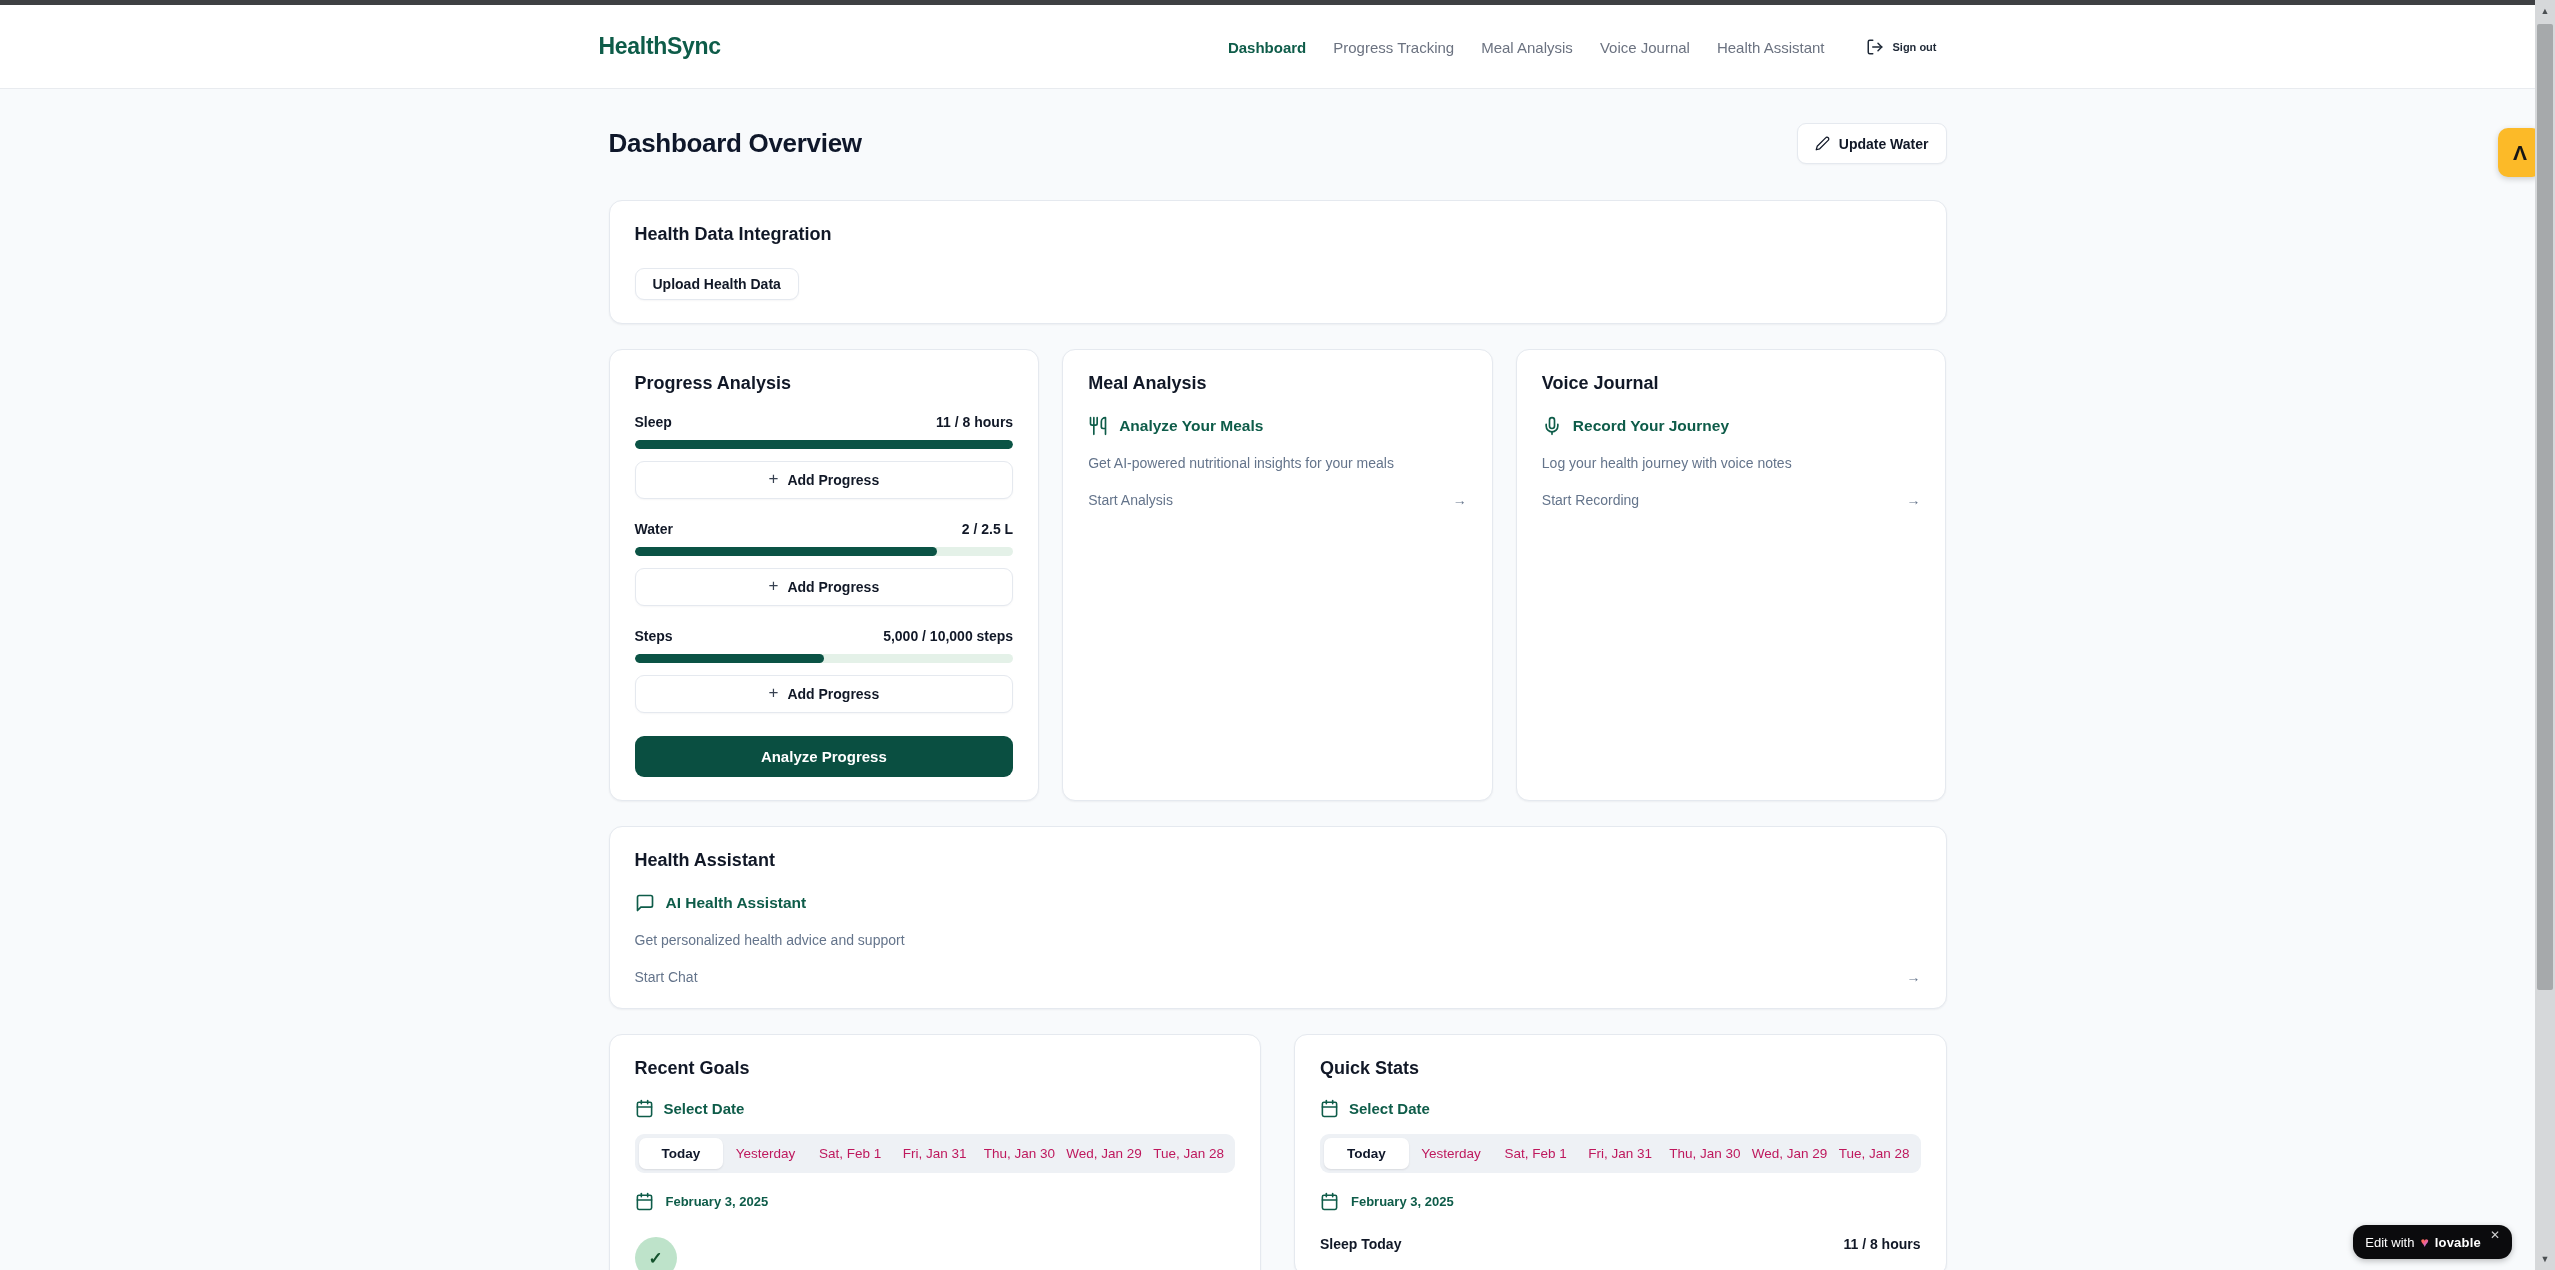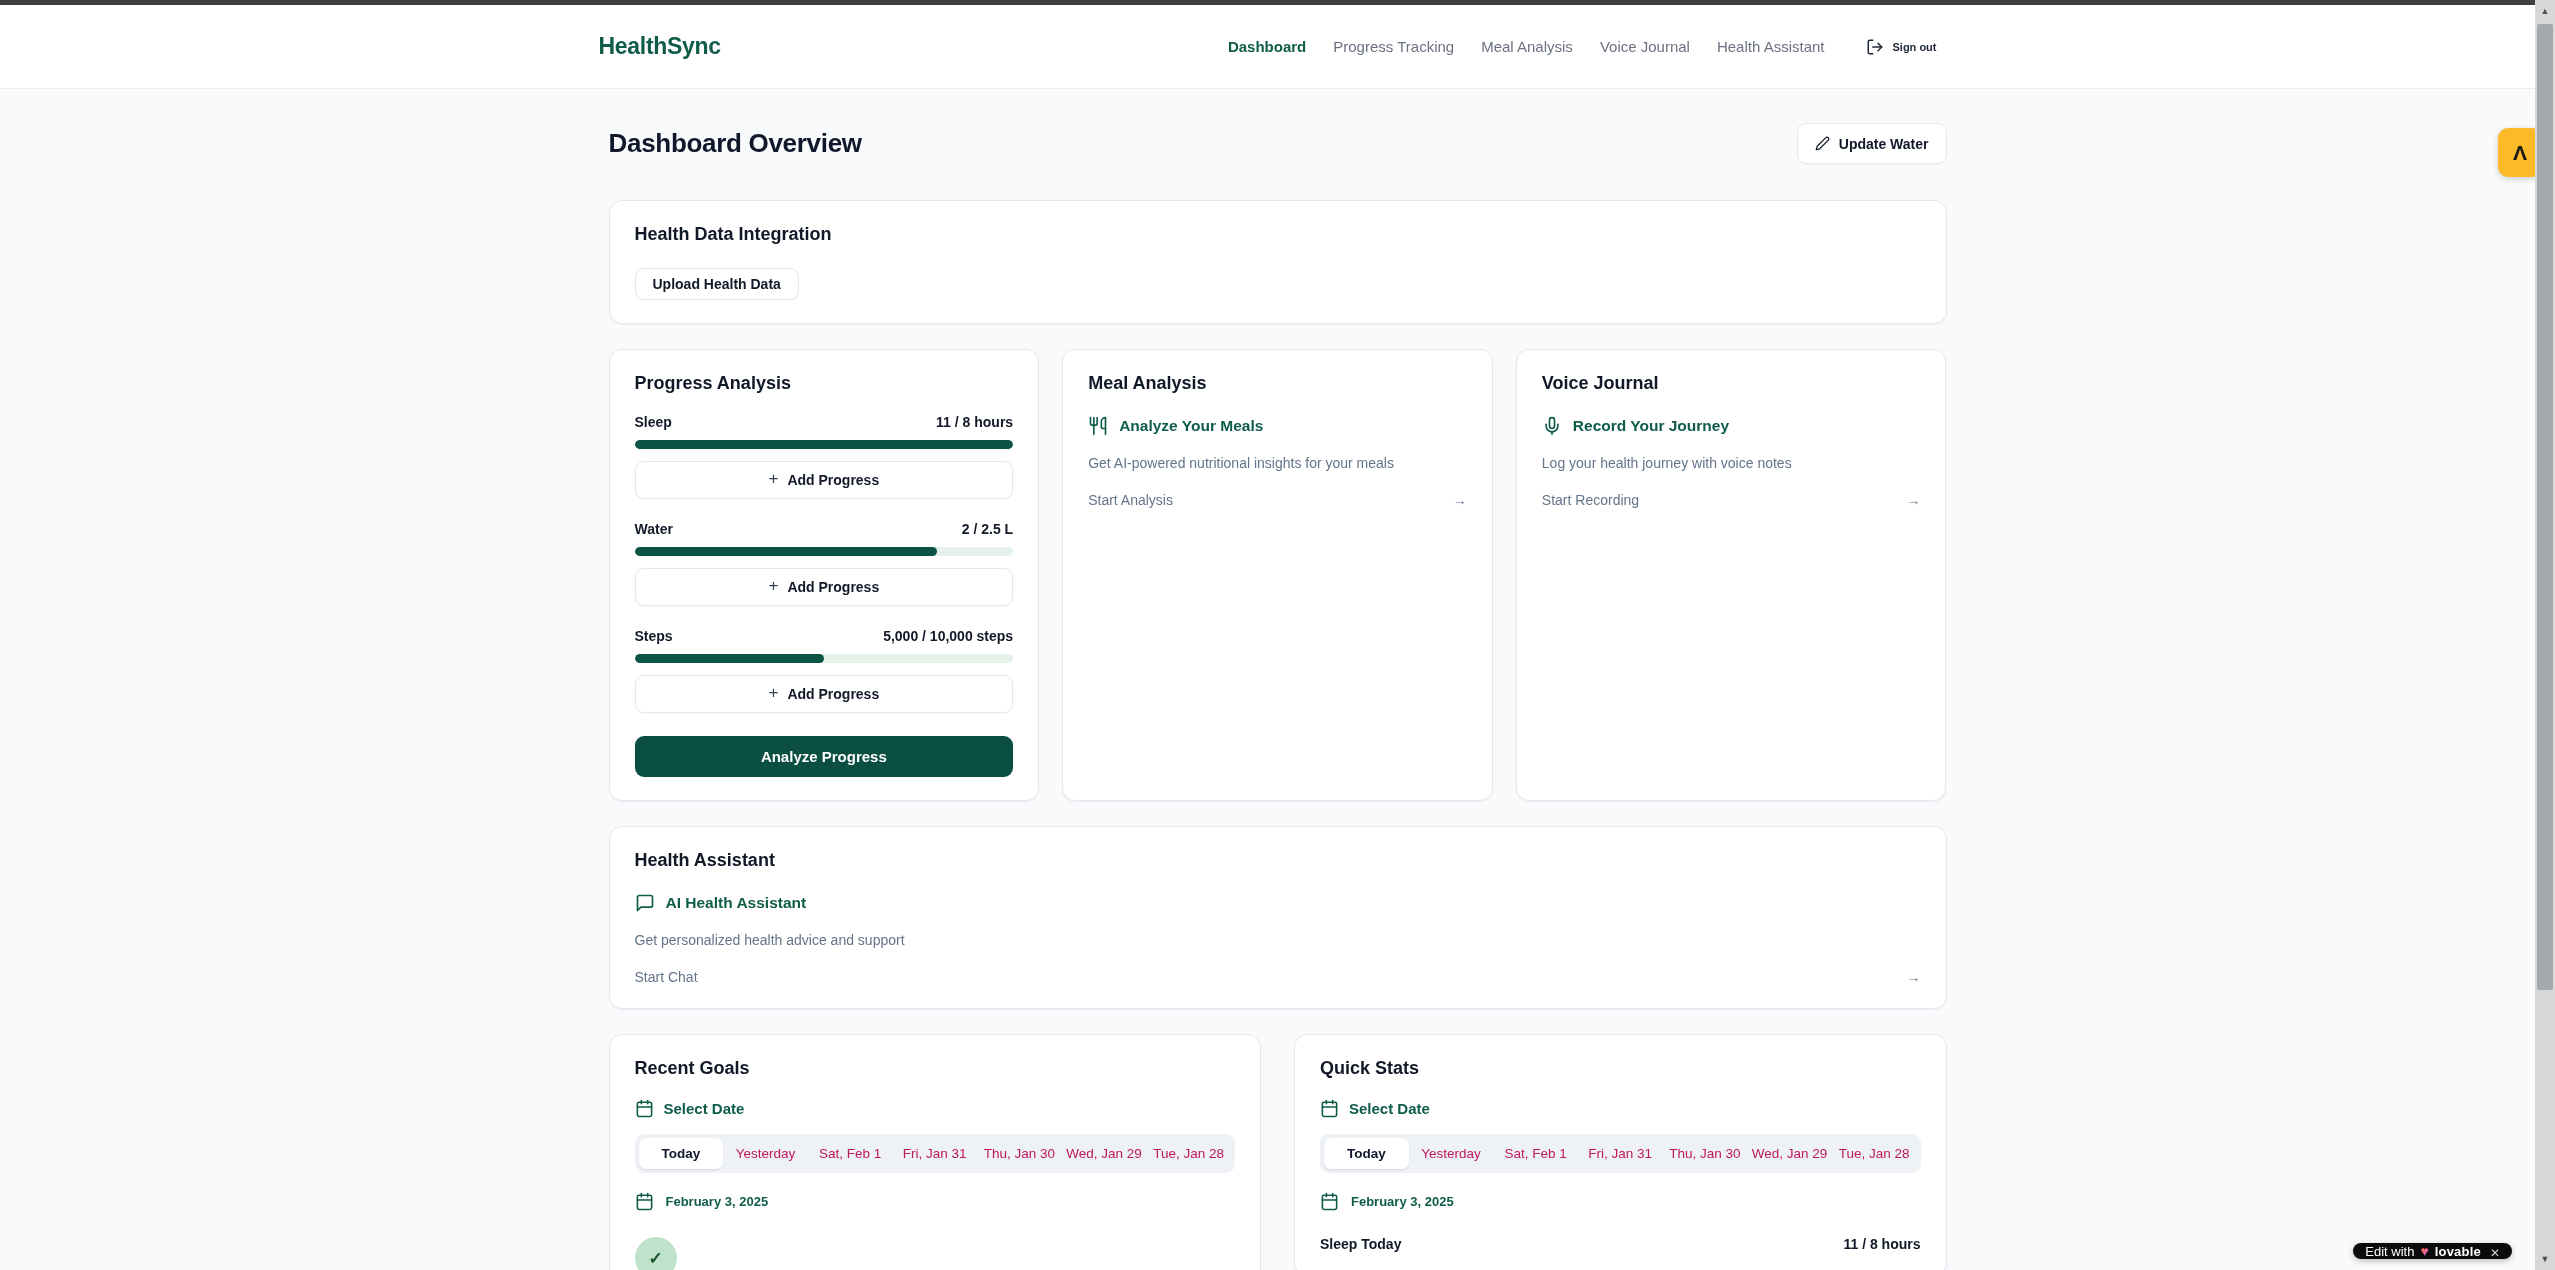--- a/index.html
+++ b/index.html
@@ -21,21 +21,21 @@
     position:relative;
     color:var(--text-dark);
   }
   .top-strip{height:5px;background:#3e4043;width:2555px;}
   .nav{
     height:84px;background:#ffffff;border-bottom:1px solid #e8ebef;
     width:2535px;display:flex;align-items:center;
   }
   .nav-inner{width:1338px;margin:0 auto;display:flex;align-items:center;justify-content:space-between;}
   .logo{font-size:23px;font-weight:bold;color:var(--brand);letter-spacing:-.3px;cursor:pointer;}
-  .nav-links{display:flex;align-items:center;gap:27px;}
+  .nav-links{display:flex;align-items:flex-end;gap:27px;}
   .nav-link{font-size:15px;color:#6b7280;cursor:pointer;text-decoration:none;}
   .nav-link.active{color:var(--brand);font-weight:600;}
   .signout{display:flex;align-items:center;gap:9px;margin-left:14px;cursor:pointer;}
   .signout span{font-size:11px;font-weight:600;color:#1f2937;}
   .container{width:1338px;margin:0 auto;}
   .page-head{margin-top:34px;display:flex;align-items:center;justify-content:space-between;}
   .page-title{font-size:26px;font-weight:bold;color:var(--text-dark);letter-spacing:-.3px;}
   .btn{
     display:inline-flex;align-items:center;justify-content:center;gap:9px;
     background:#fff;border:1px solid var(--card-border);border-radius:9px;
@@ -100,21 +100,21 @@
   .icon svg{display:block;}
   
   .lov-handle{
     position:absolute;top:128px;right:13px;width:44px;height:49px;
     background:var(--amber);border-radius:10px;cursor:pointer;
     display:flex;align-items:center;justify-content:center;
     box-shadow:0 2px 6px rgba(0,0,0,.18);
     font-size:21px;font-weight:bold;color:#161616;
   }
   .lov-badge{
-    position:absolute;right:43px;bottom:11px;height:16px;border-radius:13px;
+    position:absolute;right:43px;bottom:11px;height:34px;border-radius:13px;
     background:#0b0b0d;color:#fff;display:flex;align-items:center;gap:6px;
     padding:0 12px;font-size:13px;cursor:pointer;box-shadow:0 2px 6px rgba(0,0,0,.25);
   }
   .lov-heart{
     font-size:14px;
     background:linear-gradient(135deg,#ff9a3c 10%,#ff5f6d 45%,#c86dd7 70%,#4d9fff 100%);
     -webkit-background-clip:text;background-clip:text;color:transparent;
   }
   .lov-brand{font-weight:bold;letter-spacing:.2px;}
   .lov-close{color:#cfcfcf;font-size:12px;align-self:flex-start;margin:3px 0 0 3px;}

